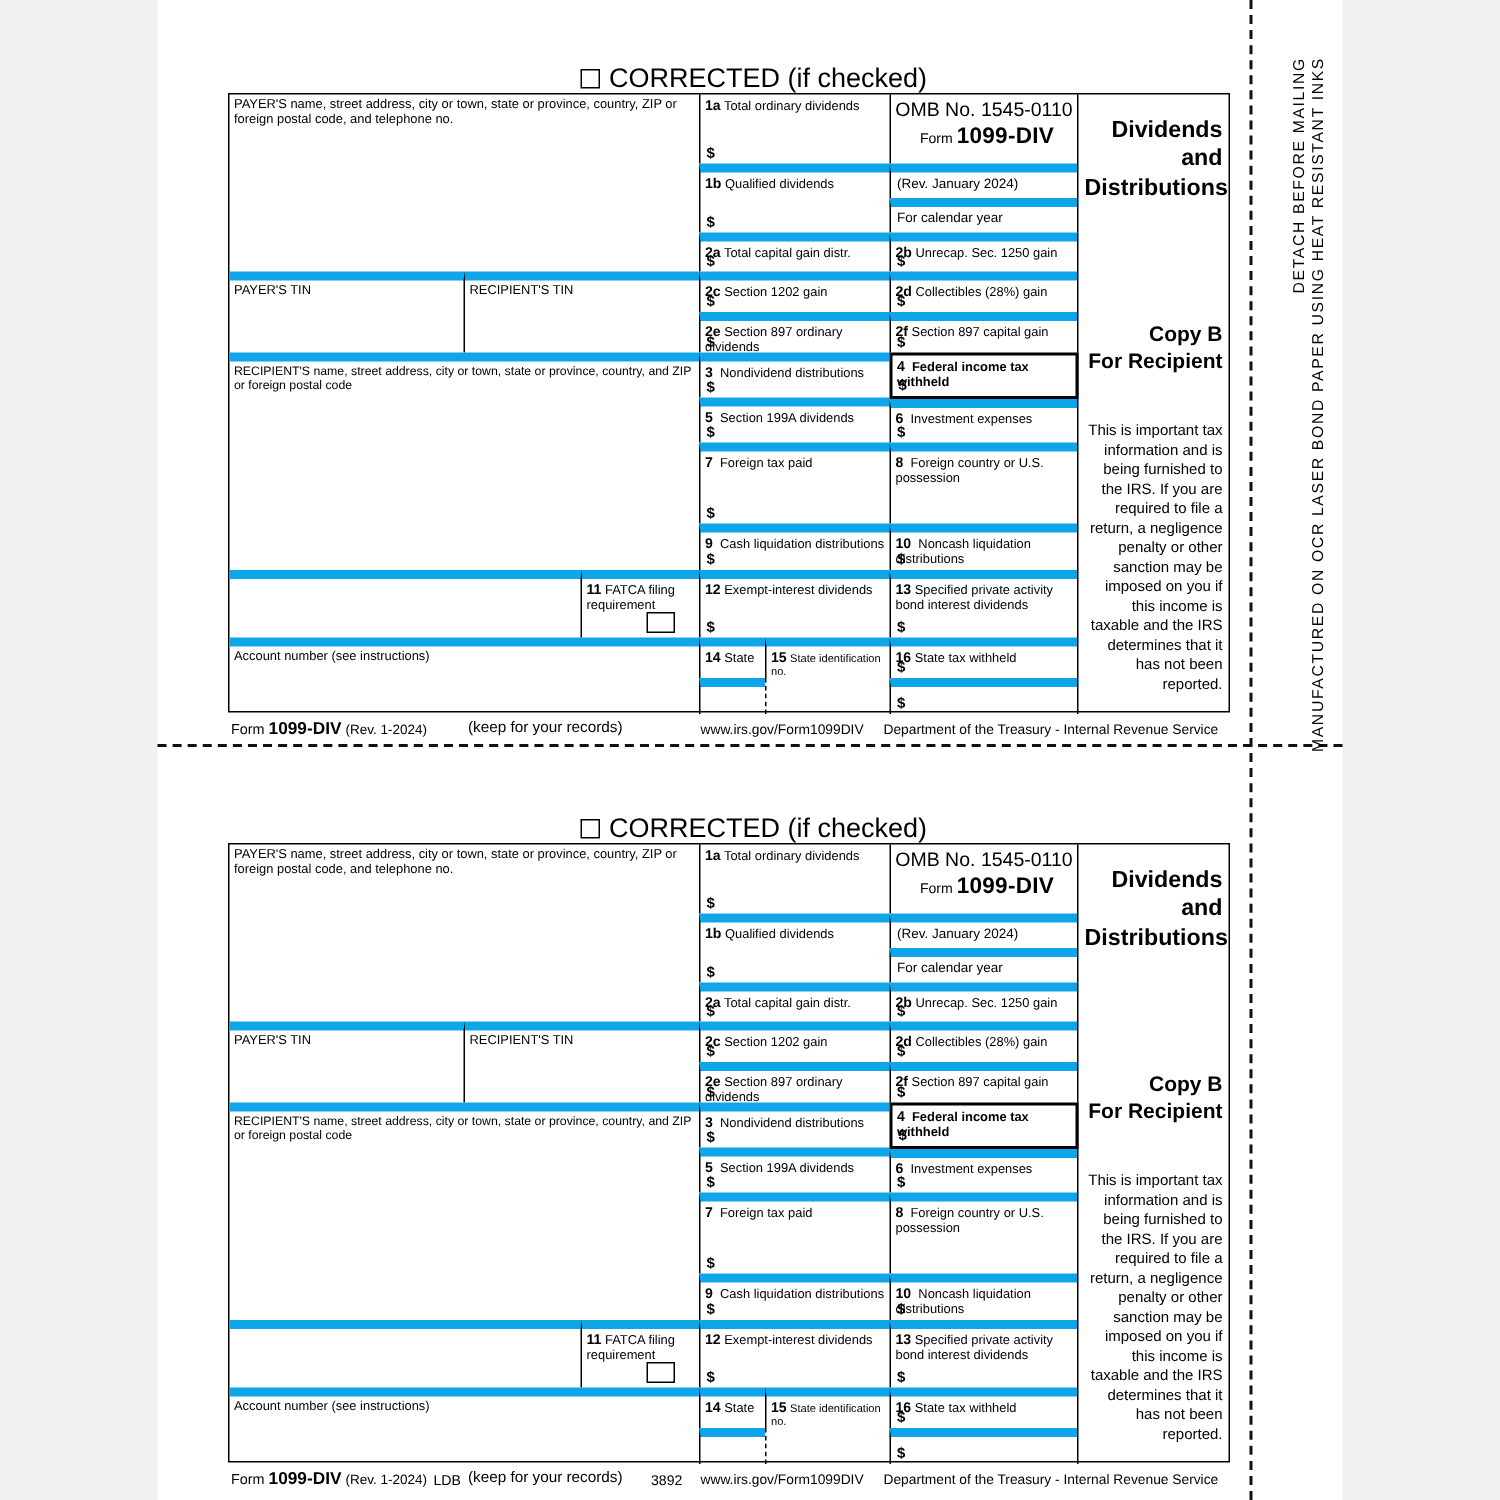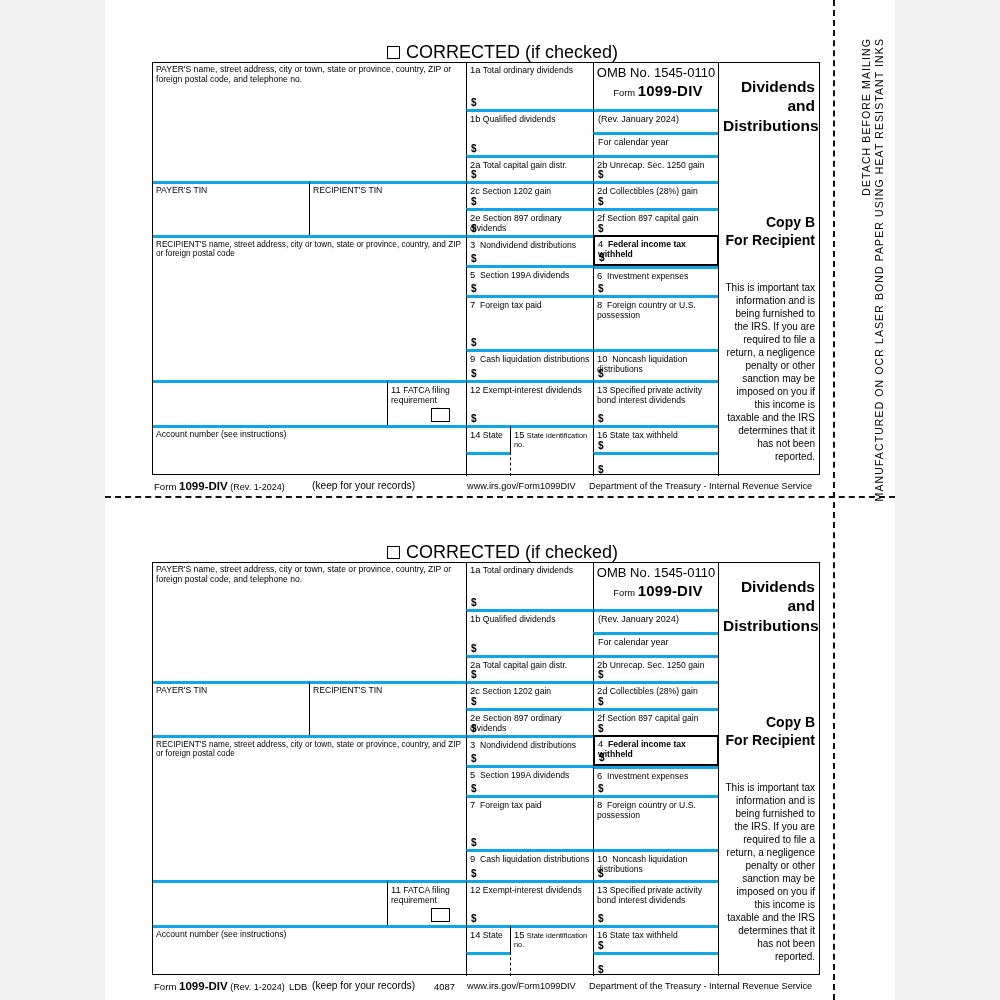--- a/index.html
+++ b/index.html
@@ -39,27 +39,27 @@
     position:absolute;left:235px;top:-20px;font-size:18px;
     display:flex;align-items:center;gap:6px;
   }
   .corrected .box{
     width:11px;height:11px;border:1.5px solid #000;display:inline-block;
   }
 
   .grid{position:relative;width:668px;height:413px;border:1.2px solid #000;box-sizing:border-box;}
 
   .cell{position:absolute;box-sizing:border-box;}
-  .bt{border-top:3px solid #0ea5e9;}
+  .bt{border-top:6px solid #0ea5e9;}
   .bl{border-left:1px solid #000;}
   .br{border-right:1px solid #000;}
 
   .lbl{font-size:8.6px;line-height:1.15;padding:2px 3px 0 3px;}
   .lbl b{font-weight:bold;}
-  .num{font-weight:normal;font-size:9.4px;}
+  .num{font-weight:bold;font-size:9.4px;}
   .dollar{position:absolute;left:4px;bottom:1px;font-size:10px;font-weight:bold;}
 
   .tinylbl{font-size:8.2px;padding:2px 3px 0 3px;line-height:1.1;}
 
   .bigtitle{
     font-size:15.5px;font-weight:bold;text-align:right;line-height:1.25;
   }
   .copyb{font-size:14px;font-weight:bold;text-align:right;line-height:1.3;margin-top:48px;}
   .note{font-size:10px;text-align:right;line-height:1.3;}
 
@@ -457,17 +457,17 @@
   </div>
 
   <div class="footer" style="top:418px;">
     <div class="f1">
       <span>Form</span>
       <span class="b">1099-DIV</span>
       <span class="r">(Rev. 1-2024)</span>
     </div>
     <div class="ldb">LDB</div>
     <div class="keep">(keep for your records)</div>
-    <div class="code">4087</div>
+    <div class="code">3892</div>
     <div class="www">www.irs.gov/Form1099DIV</div>
     <div class="dept">Department of the Treasury - Internal Revenue Service</div>
   </div>
   </div>
 
 </body></html>

